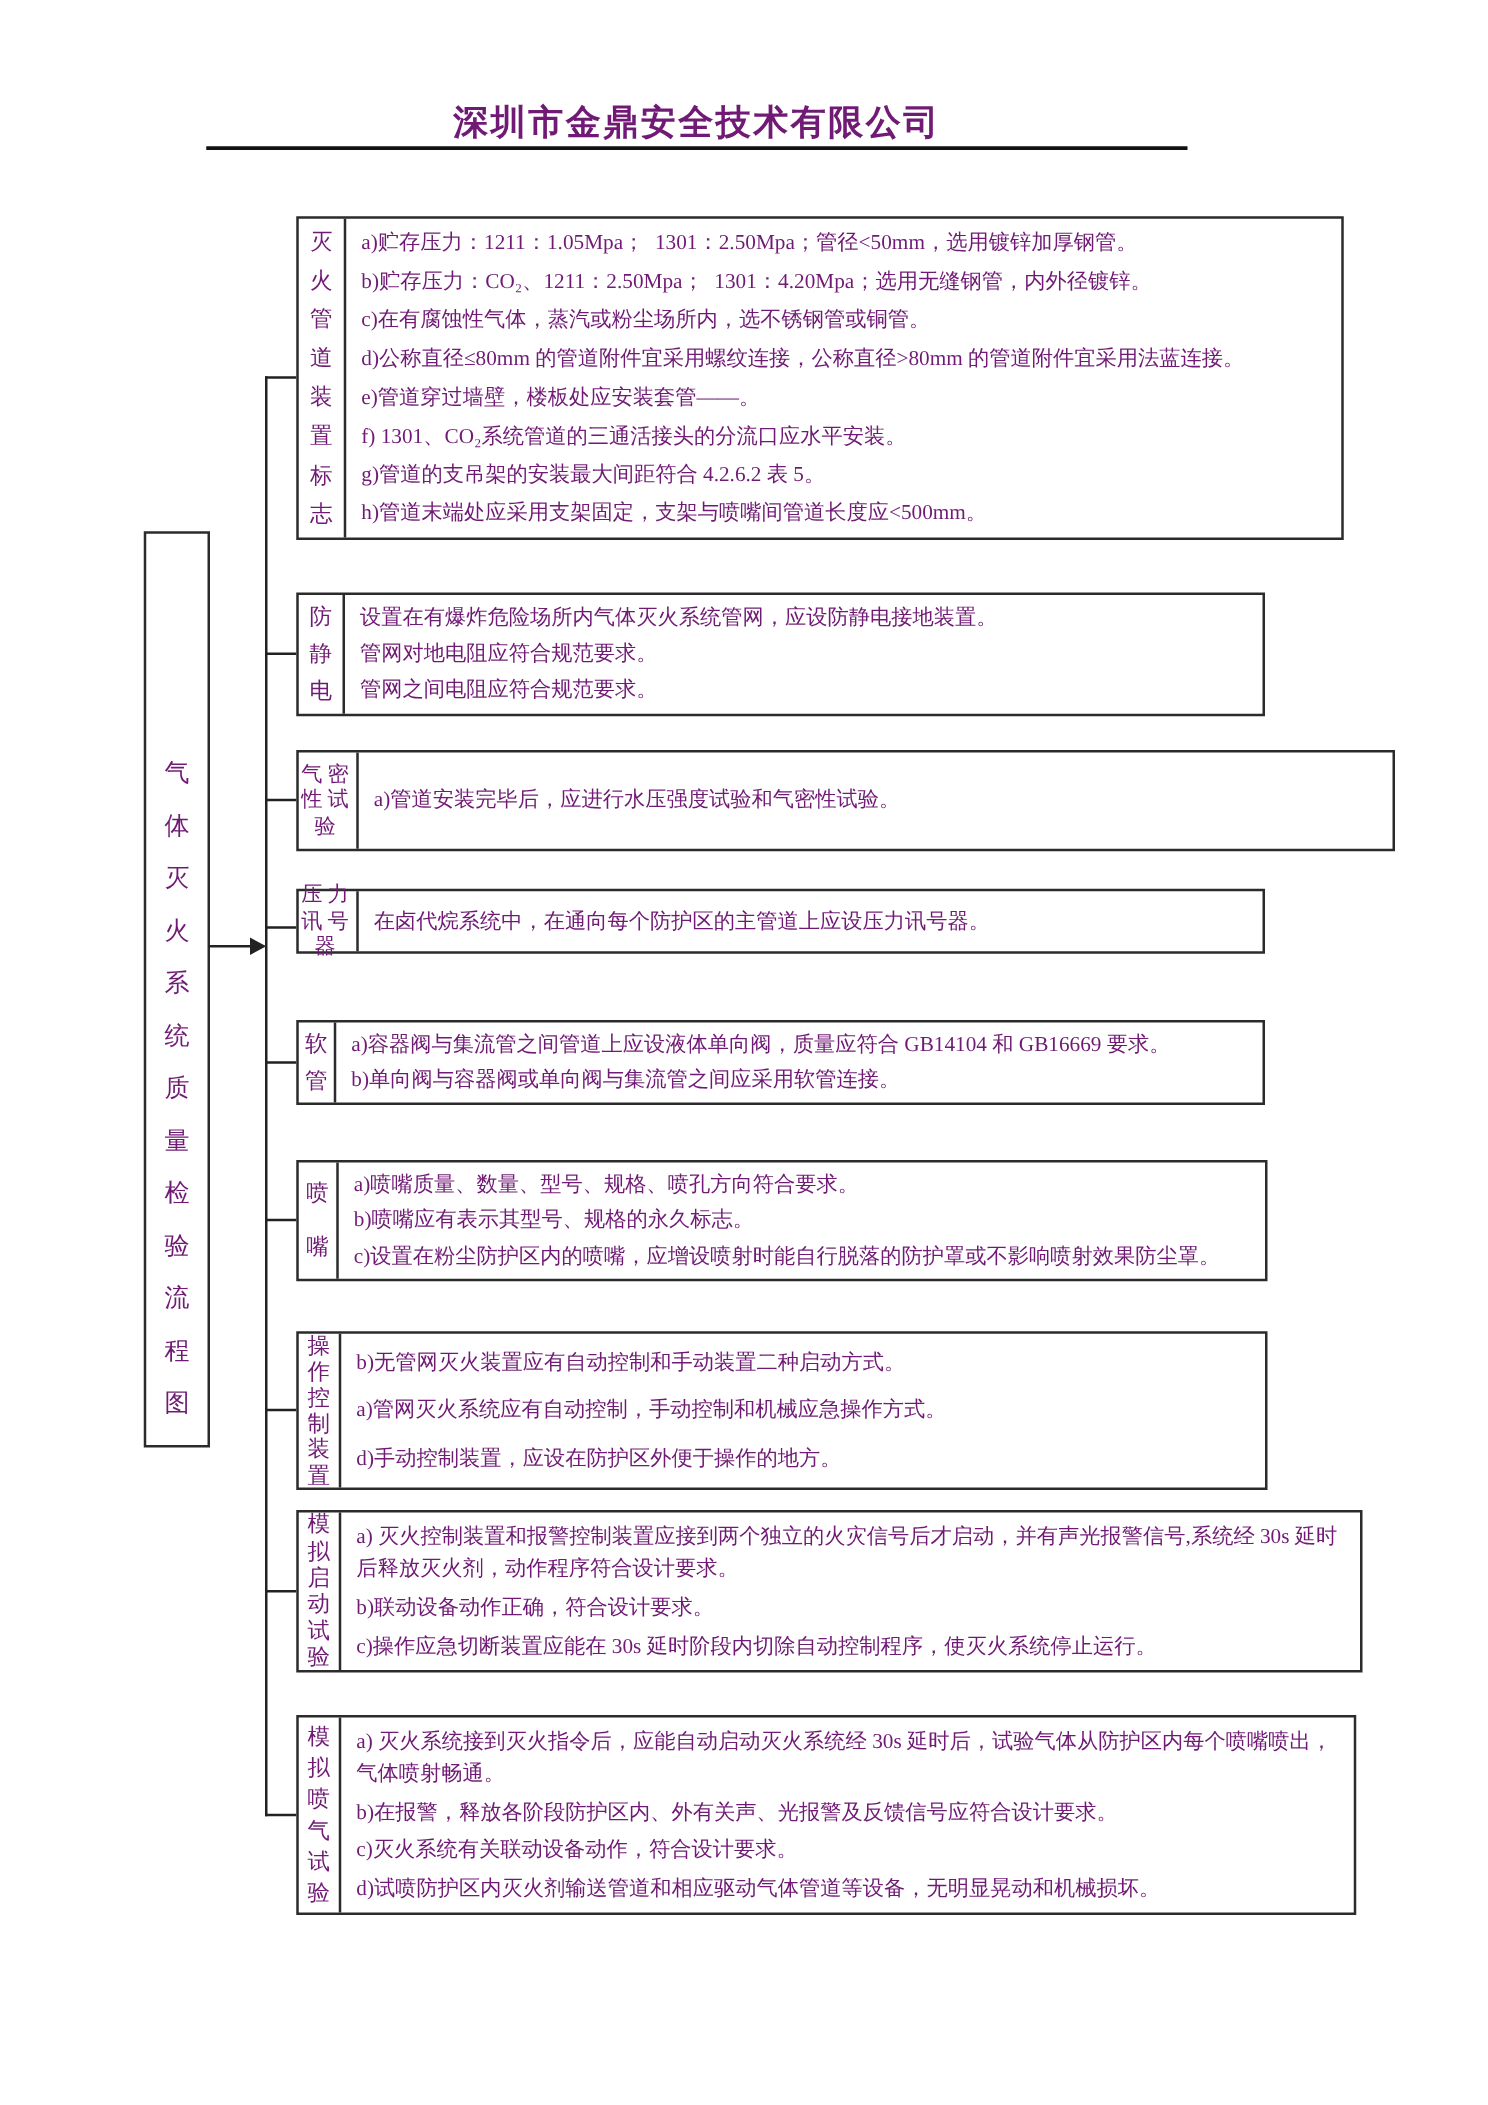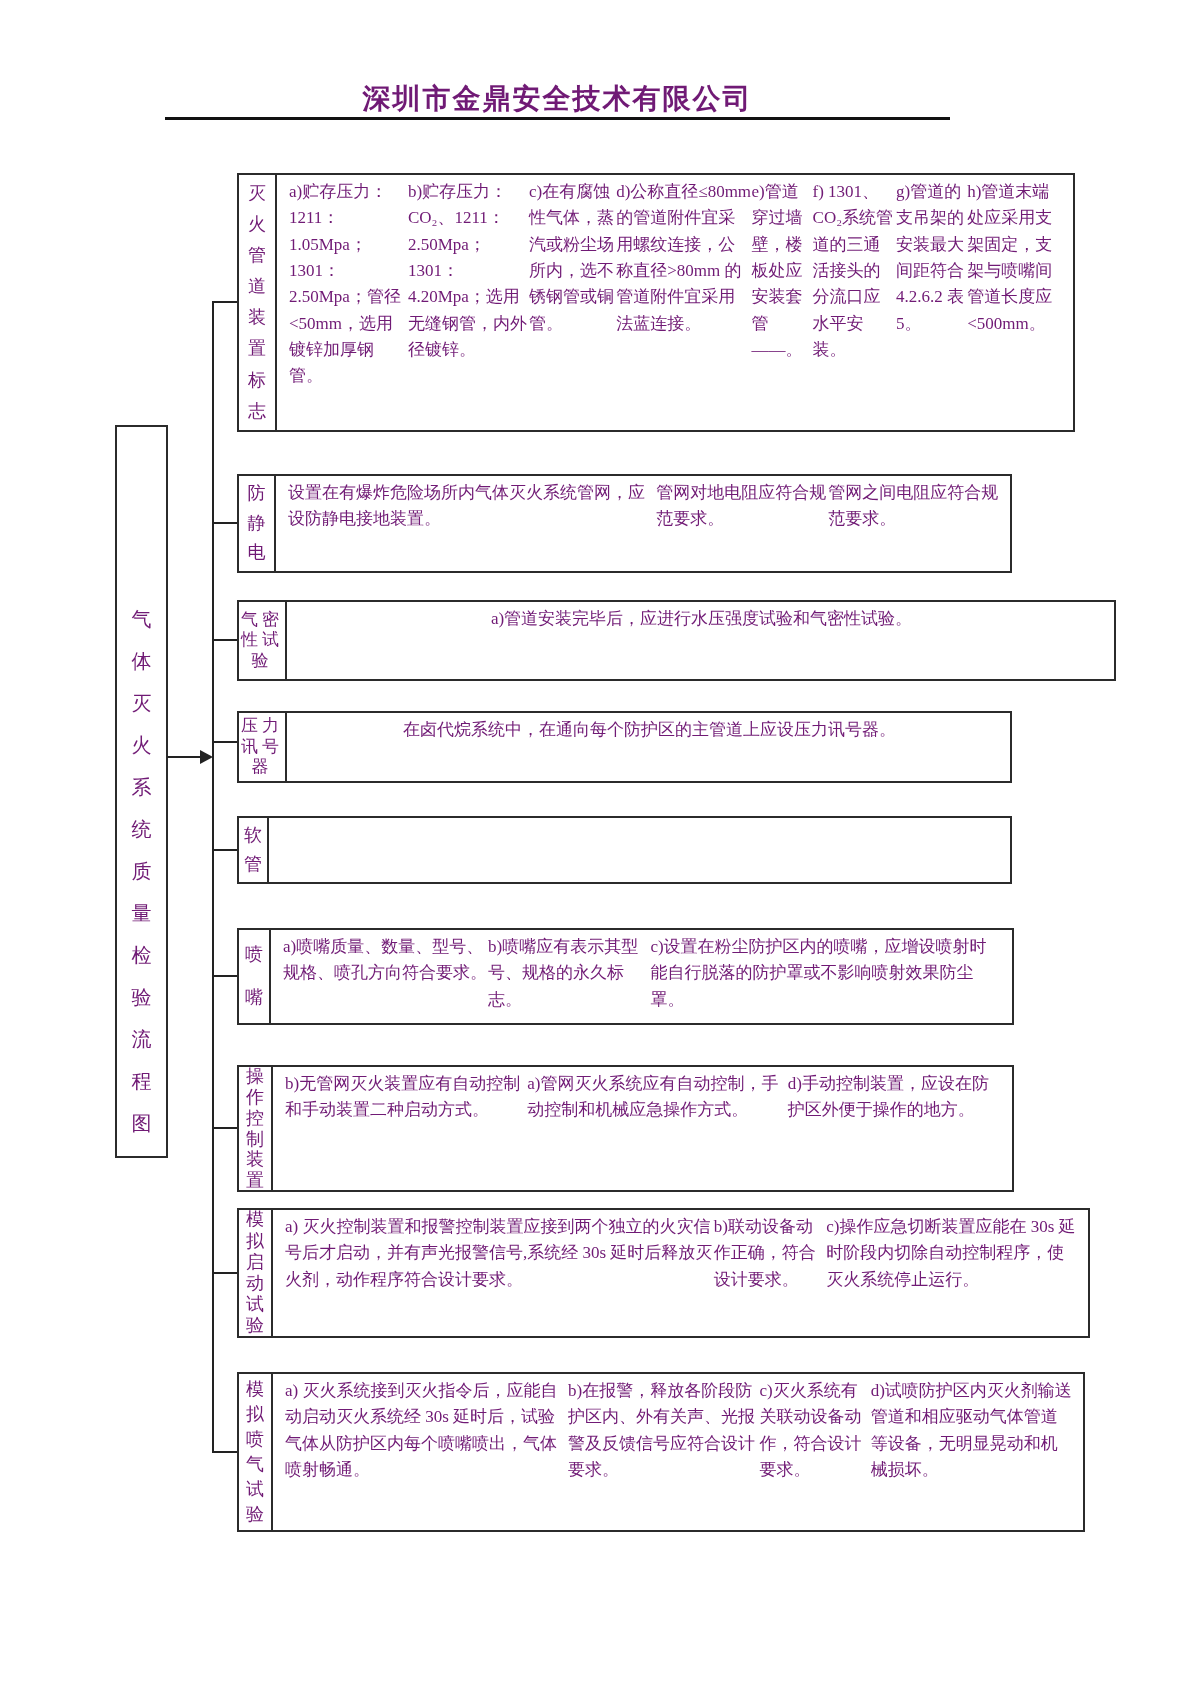--- a/index.html
+++ b/index.html
@@ -32,31 +32,31 @@
   .node{
     position:absolute;left:237px;border:2px solid #2b2b2b;box-sizing:border-box;
     display:flex;background:#fff;
   }
   .node .label{
     border-right:2px solid #2b2b2b;box-sizing:border-box;flex-shrink:0;
     display:flex;flex-direction:column;justify-content:space-around;align-items:center;
     font-size:18px;padding:3px 0;
   }
   .node .content{
-    flex:1;display:flex;justify-content:space-around;
+    flex:1;display:flex;flex-direction:column;justify-content:space-around;
     padding:4px 10px 4px 12px;box-sizing:border-box;font-size:17px;
   }
   .item{white-space:pre-wrap;line-height:1.55;}
   .lchar{line-height:1.2;white-space:nowrap;}
   
   .node-1{top:173px;height:259px;width:838px}  .node-1 .label{width:38px}
   .node-2{top:474px;height:99px;width:775px}   .node-2 .label{width:37px}
   .node-3{top:600px;height:81px;width:879px}   .node-3 .label{width:48px;font-size:17px;justify-content:center}
   .node-3 .lchar{letter-spacing:4px}
-  .node-4{top:711px;height:72px;width:775px}   .node-4 .label{width:48px;font-size:17px;justify-content:center}
+  .node-4{top:711px;height:52px;width:775px}   .node-4 .label{width:48px;font-size:17px;justify-content:center}
   .node-4 .lchar{letter-spacing:4px}
   .node-5{top:816px;height:68px;width:775px}   .node-5 .label{width:30px}
   .node-6{top:928px;height:97px;width:777px}   .node-6 .label{width:32px}
   .node-7{top:1065px;height:127px;width:777px} .node-7 .label{width:34px;justify-content:center}
   .node-7 .lchar{line-height:1.15}
   .node-8{top:1208px;height:130px;width:853px} .node-8 .label{width:34px;justify-content:center}
   .node-8 .lchar{line-height:1.18}
   .node-9{top:1372px;height:160px;width:848px} .node-9 .label{width:34px}
 </style>
 </head>
@@ -151,20 +151,24 @@
       </div>
     <div class="content">
         <div class="item">在卤代烷系统中，在通向每个防护区的主管道上应设压力讯号器。</div>
       </div>
   </div>
   <div class="node node-5">
     <div class="label">
         <div class="lchar">软</div>
         <div class="lchar">管</div>
       </div>
+    <div class="content">
+        <div class="item">a)容器阀与集流管之间管道上应设液体单向阀，质量应符合 GB14104 和 GB16669 要求。</div>
+        <div class="item">b)单向阀与容器阀或单向阀与集流管之间应采用软管连接。</div>
+      </div>
   </div>
   <div class="node node-6">
     <div class="label">
         <div class="lchar">喷</div>
         <div class="lchar">嘴</div>
       </div>
     <div class="content">
         <div class="item">a)喷嘴质量、数量、型号、规格、喷孔方向符合要求。</div>
         <div class="item">b)喷嘴应有表示其型号、规格的永久标志。</div>
         <div class="item">c)设置在粉尘防护区内的喷嘴，应增设喷射时能自行脱落的防护罩或不影响喷射效果防尘罩。</div>

